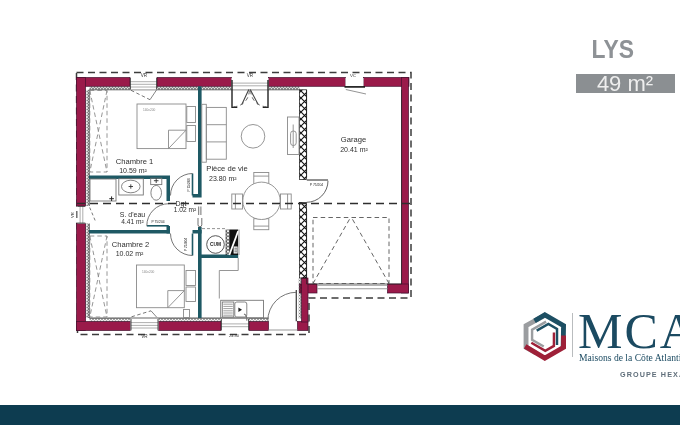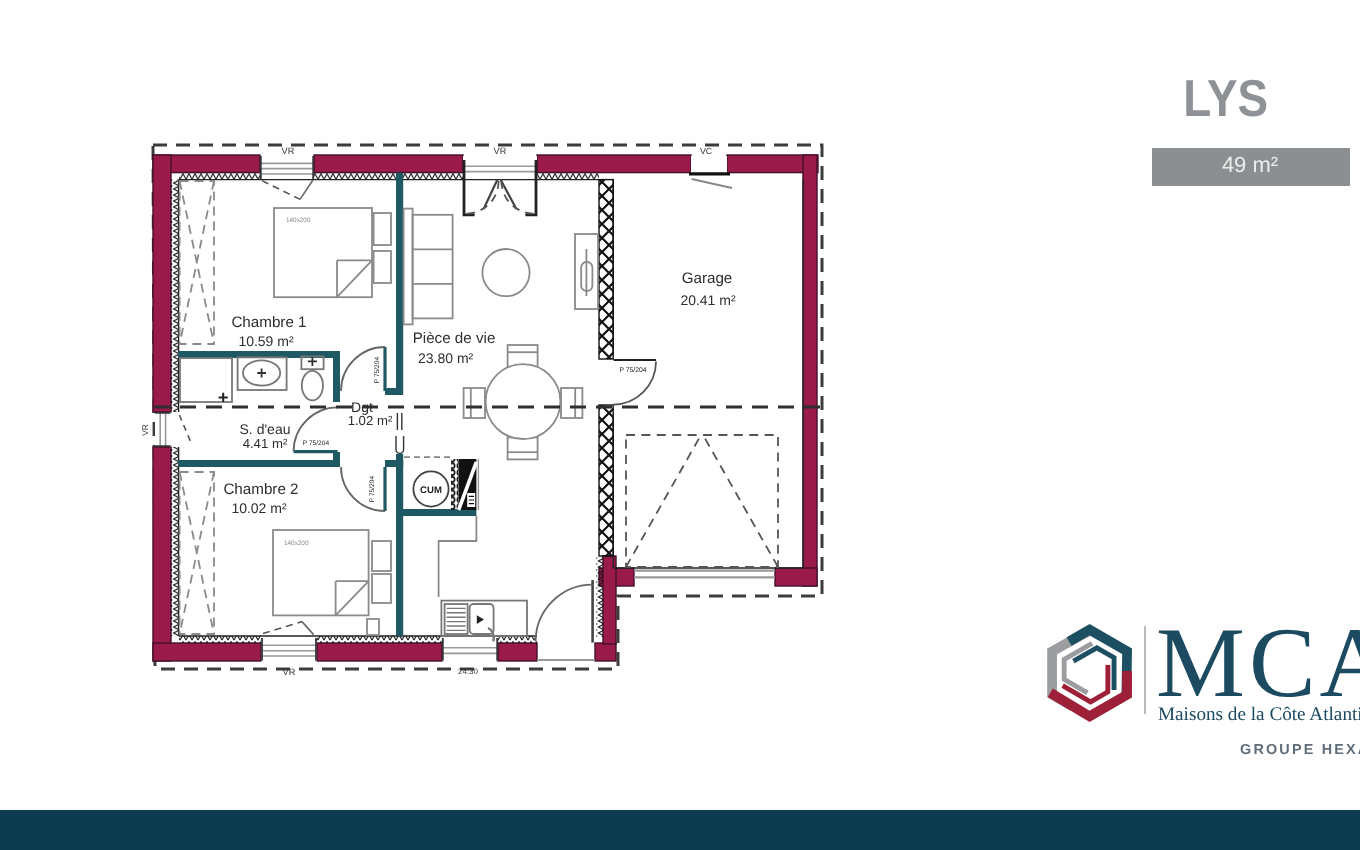--- a/index.html
+++ b/index.html
@@ -301,21 +301,21 @@
 
 <text x="227" y="171.3" font-size="7.6" fill="#2e2e2e" text-anchor="middle">Pièce de vie</text>
 <text x="222.8" y="181.3" font-size="7" fill="#2e2e2e" text-anchor="middle">23.80 m²</text>
 
 <text x="353.5" y="141.5" font-size="7.6" fill="#2e2e2e" text-anchor="middle">Garage</text>
 <text x="354" y="152.3" font-size="7" fill="#2e2e2e" text-anchor="middle">20.41 m²</text>
 </svg>
 
 <div class="abs" style="left:564px;top:34px;width:70px;text-align:right;font-size:26px;font-weight:bold;color:#8e9296;letter-spacing:0px;transform:scaleX(0.88);transform-origin:right;">LYS</div>
 
-<div class="abs" style="left:575.5px;top:73.5px;width:99px;height:19.5px;background:#8b8f92;color:#eeeeee;font-size:11px;text-align:center;line-height:19.5px;">49 m²</div>
+<div class="abs" style="left:575.5px;top:73.5px;width:99px;height:19.5px;background:#8b8f92;color:#eeeeee;font-size:22px;text-align:center;line-height:19.5px;">49 m²</div>
 
 <svg class="abs" style="left:516px;top:307px" width="60" height="62" viewBox="0 0 60 62">
   <g transform="translate(28.8,29.5) scale(1.06)" fill="none" stroke-linecap="butt">
     <g>
       <path d="M1.2,-20.7 L-17.7,-10.2 L-17.7,10.2 L-8.0,15.8" stroke="#9b9da0" stroke-width="4.6"></path>
       <path d="M1.2,-14.0 L-12.0,-6.4 L-12.0,3.0 L-1.0,9.4" stroke="#9b9da0" stroke-width="2.3"></path>
     </g>
     <g transform="rotate(120)">
       <path d="M1.2,-20.7 L-17.7,-10.2 L-17.7,10.2 L-8.0,15.8" stroke="#1d4f63" stroke-width="4.6"></path>
       <path d="M1.2,-14.0 L-12.0,-6.4 L-12.0,3.0 L-1.0,9.4" stroke="#1d4f63" stroke-width="2.3"></path>

